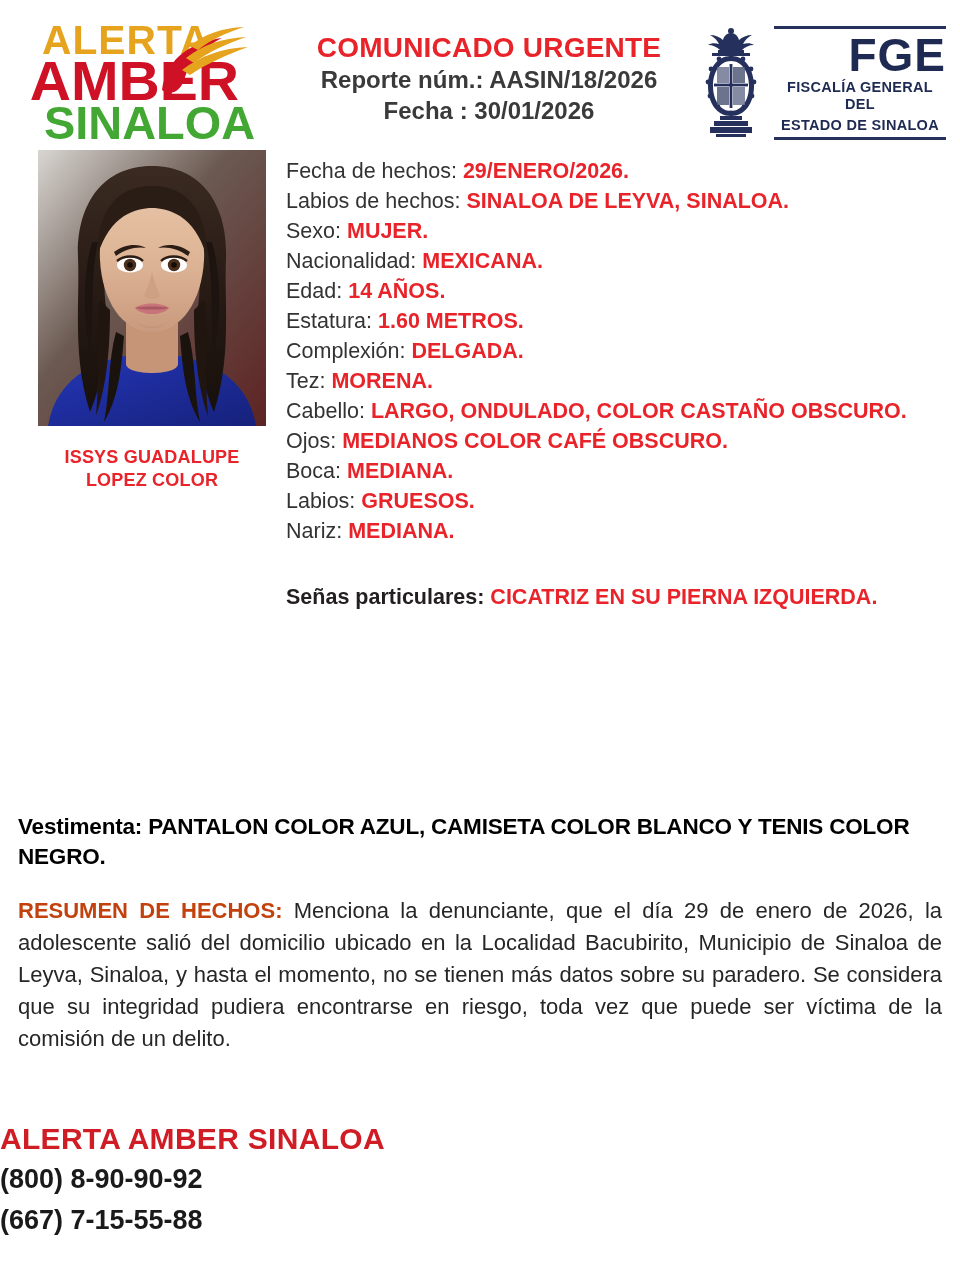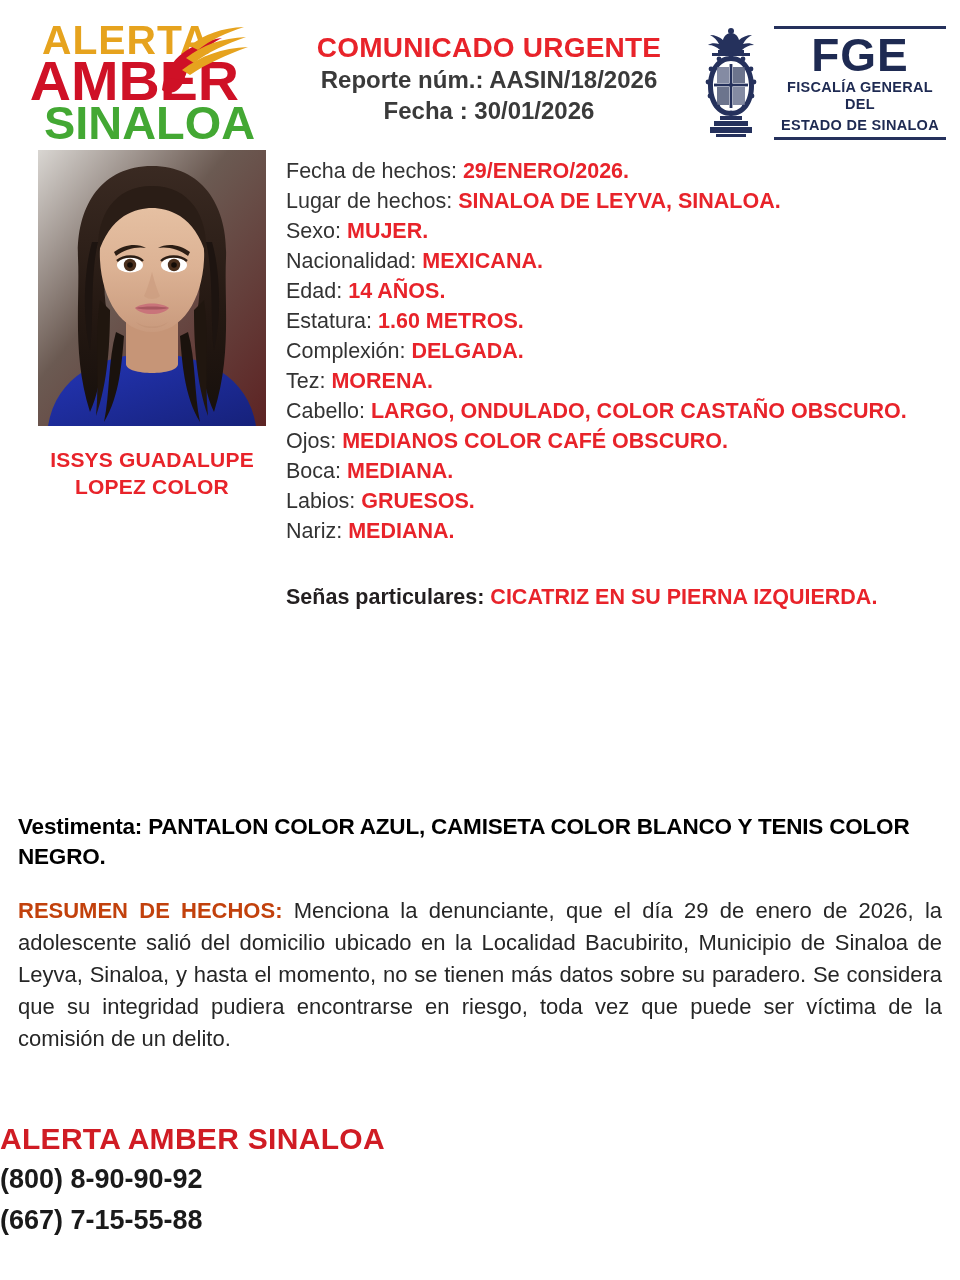--- a/index.html
+++ b/index.html
@@ -120,21 +120,21 @@
     height: 3px;
     background: #25315c;
     width: 172px;
   }
   .fge-initials {
     color: #1e2a52;
     font-size: 46px;
     font-weight: bold;
     letter-spacing: 1px;
     line-height: 1.05;
-    text-align: center;
+    text-align: right;
     padding: 2px 0 0 0;
   }
   .fge-sub {
     color: #1e2a52;
     font-size: 14.5px;
     font-weight: bold;
     letter-spacing: 0.3px;
     line-height: 1.18;
     text-align: center;
     padding-bottom: 3px;
@@ -154,21 +154,21 @@
   .photo-frame {
     width: 228px;
     height: 276px;
     overflow: hidden;
     background: #2a1c18;
     position: relative;
   }
   .photo-frame svg { display: block; }
   .victim-name {
     color: #e8232a;
-    font-size: 21px;
+    font-size: 18px;
     font-weight: bold;
     text-align: center;
     line-height: 1.3;
     width: 228px;
     padding-top: 20px;
     letter-spacing: 0.2px;
   }
 
   .details-col {
     flex: 1 1 auto;
@@ -409,21 +409,21 @@
         <span>LOPEZ COLOR</span>
       </div>
     </div>
 
     <div class="details-col">
       <div class="detail-line">
         <span class="lbl">Fecha de hechos:</span>
         <span class="val">29/ENERO/2026.</span>
       </div>
       <div class="detail-line">
-        <span class="lbl">Lugar de hechos:</span>
+        <span class="lbl">Labios de hechos:</span>
         <span class="val">SINALOA DE LEYVA, SINALOA.</span>
       </div>
       <div class="detail-line">
         <span class="lbl">Sexo:</span>
         <span class="val">MUJER.</span>
       </div>
       <div class="detail-line">
         <span class="lbl">Nacionalidad:</span>
         <span class="val">MEXICANA.</span>
       </div>

